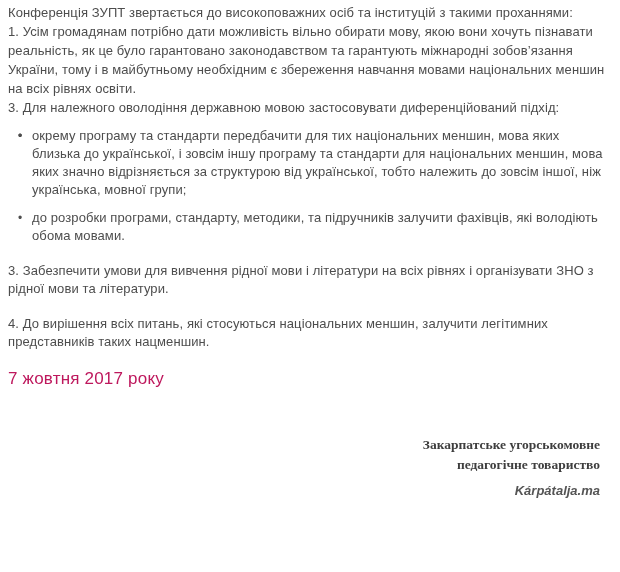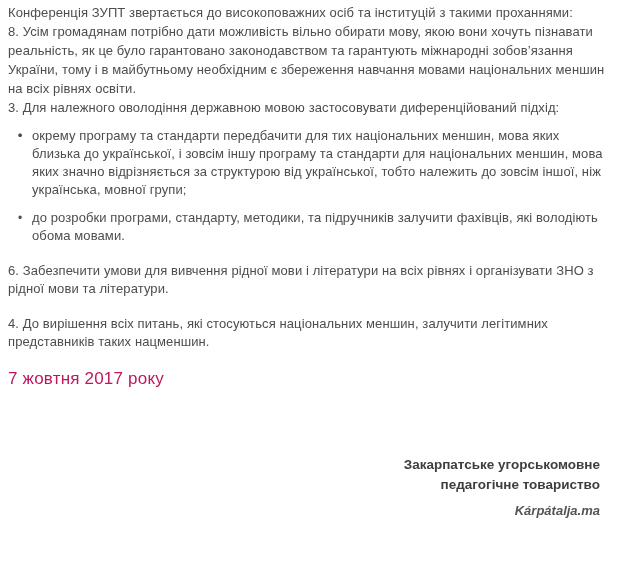--- a/index.html
+++ b/index.html
@@ -50,64 +50,65 @@
     line-height: 18px;
     letter-spacing: 0.1px;
   }
   .date-line {
     margin-top: 18px;
     font-size: 17px;
     color: #be185d;
     letter-spacing: 0.2px;
   }
   .signature {
-    margin-top: 66px;
+    margin-top: 46px;
     text-align: right;
     font-weight: bold;
     color: #3e3e3e;
     font-size: 13.5px;
     line-height: 20px;
     padding-right: 6px;
+    font-family: Liberation Serif, serif;
   }
   .watermark {
     margin-top: 8px;
     text-align: right;
     font-weight: bold;
     font-style: italic;
     color: #555555;
     font-size: 13px;
     padding-right: 6px;
   }
 </style>
 </head>
 <body>
 
 <div class="page">
 
   <p class="line">Конференція ЗУПТ звертається до високоповажних осіб та інституцій з такими проханнями:</p>
 
-  <p class="line">8. Усім громадянам потрібно дати можливість вільно обирати мову, якою вони хочуть пізнавати реальність, як це було гарантовано законодавством та гарантують міжнародні зобов’язання України, тому і в майбутньому необхідним є збереження навчання мовами національних меншин на всіх рівнях освіти.</p>
+  <p class="line">1. Усім громадянам потрібно дати можливість вільно обирати мову, якою вони хочуть пізнавати реальність, як це було гарантовано законодавством та гарантують міжнародні зобов’язання України, тому і в майбутньому необхідним є збереження навчання мовами національних меншин на всіх рівнях освіти.</p>
 
   <p class="line">3. Для належного оволодіння державною мовою застосовувати диференційований підхід:</p>
 
   <ul class="subpoints">
     <li>
       <span class="bullet-dot">•</span>
     </li>
     <li>
       <span class="bullet-dot">•</span>
       <span>окрему програму та стандарти передбачити для тих національних меншин, мова яких близька до української, і зовсім іншу програму та стандарти для національних меншин, мова яких значно відрізняється за структурою від української, тобто належить до зовсім іншої, ніж українська, мовної групи;</span>
     </li>
     <li>
       <span class="bullet-dot">•</span>
       <span>до розробки програми, стандарту, методики, та підручників залучити фахівців, які володіють обома мовами.</span>
     </li>
   </ul>
 
-  <p class="para">6. Забезпечити умови для вивчення рідної мови і літератури на всіх рівнях і організувати ЗНО з рідної мови та літератури.</p>
+  <p class="para">3. Забезпечити умови для вивчення рідної мови і літератури на всіх рівнях і організувати ЗНО з рідної мови та літератури.</p>
 
   <p class="para">4. До вирішення всіх питань, які стосуються національних меншин, залучити легітимних представників таких нацменшин.</p>
 
 
   <p class="date-line">7 жовтня 2017 року</p>
 
   <div class="signature">
     <div>Закарпатське угорськомовне</div>
     <div>педагогічне товариство</div>
   </div>

